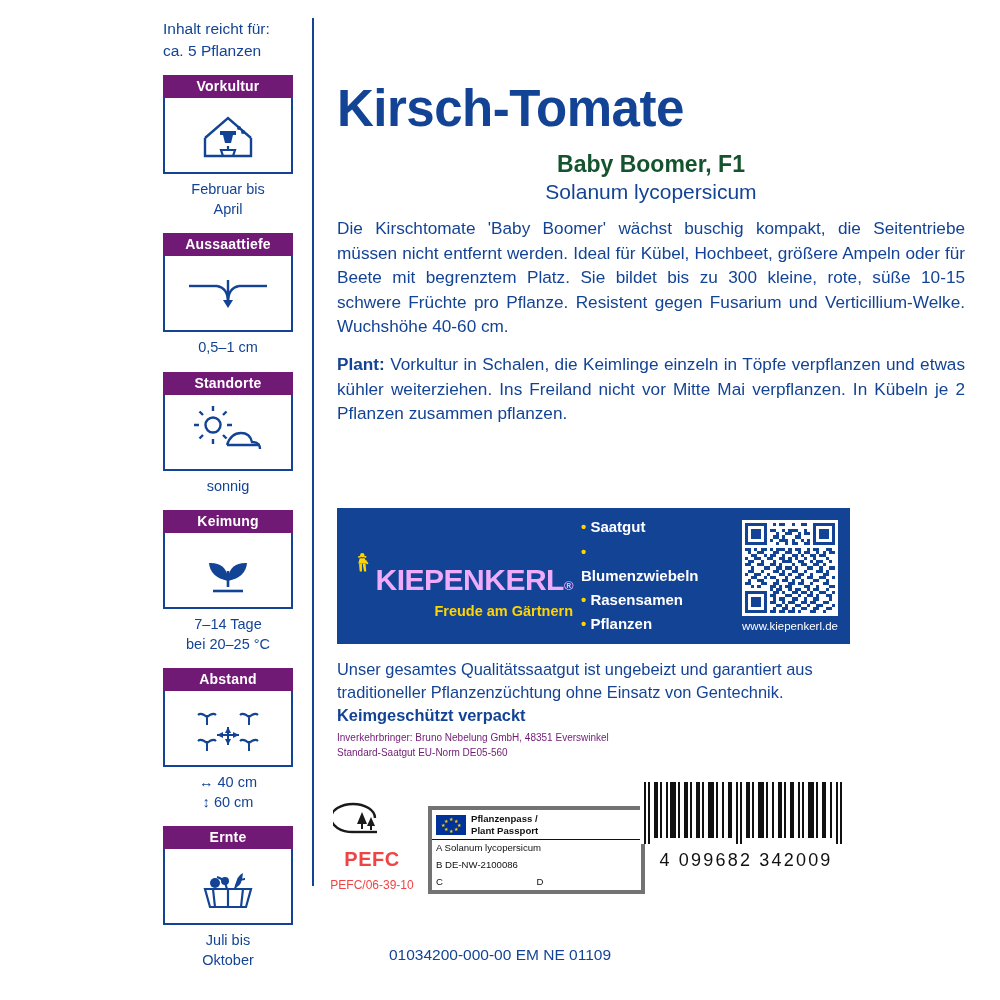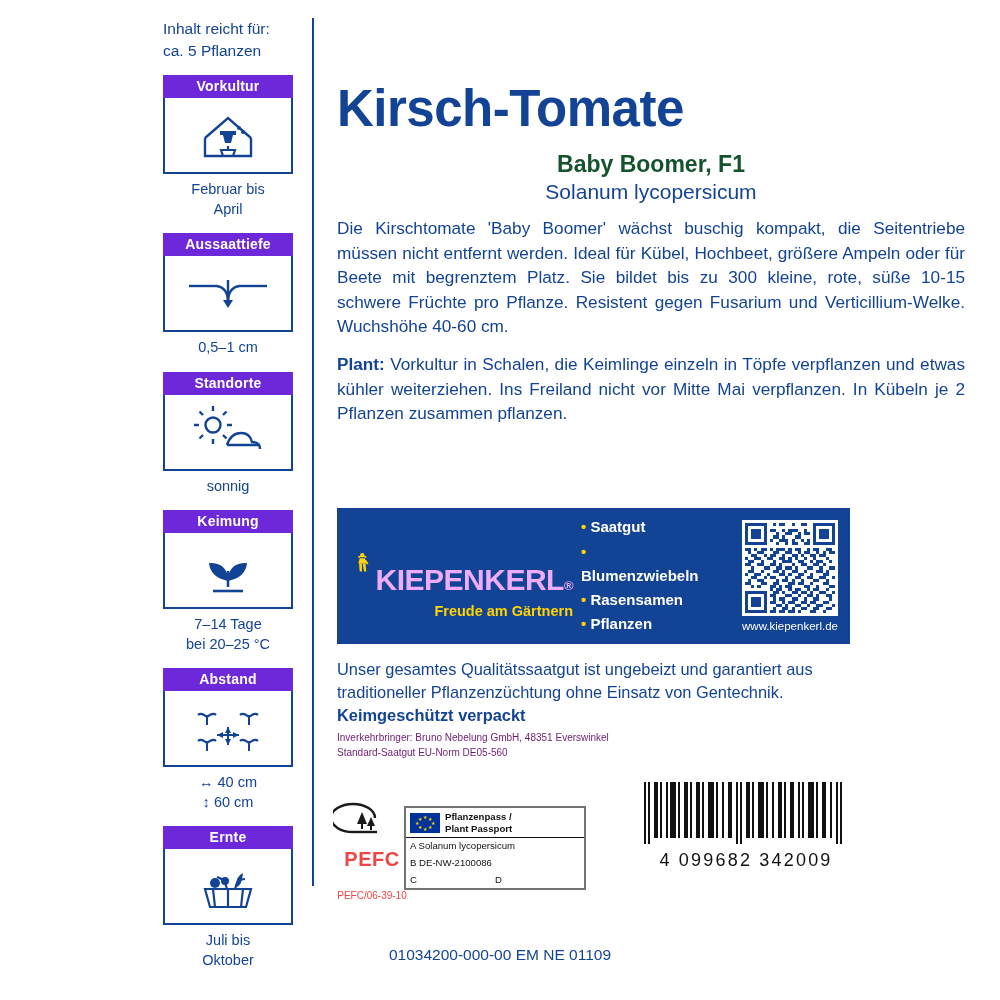--- a/index.html
+++ b/index.html
@@ -31,21 +31,21 @@
     font-size: 15.5px;
     color: #134395;
     line-height: 1.45;
     margin-bottom: 12px;
   }
   .icon-block {
     margin-bottom: 14px;
     width: 130px;
   }
   .icon-title {
-    background: #6d28d9;
+    background: #701a75;
     color: #ffffff;
     font-size: 14px;
     font-weight: bold;
     text-align: center;
     padding: 3px 0 4px 0;
     letter-spacing: .2px;
   }
   .icon-box {
     border: 2px solid #134395;
     border-top: none;
@@ -215,29 +215,29 @@
     text-align: center;
     color: #ef4444;
   }
   .pefc-word {
     font-size: 20px;
     font-weight: bold;
     letter-spacing: .5px;
     margin-top: 2px;
   }
   .pefc-code {
-    font-size: 10px;
-    margin-top: 19px;
+    font-size: 12px;
+    margin-top: 7px;
   }
   .passport {
     position: absolute;
-    left: 404px;
+    left: 428px;
     top: 806px;
-    width: 182px;
-    border: 2px solid #737373;
+    width: 217px;
+    border: 4px solid #737373;
     box-sizing: border-box;
     color: #111;
     font-size: 9.6px;
   }
   .pp-head {
     display: flex;
     align-items: center;
     border-bottom: 1px solid #111;
     padding: 3px 4px;
     gap: 5px;

